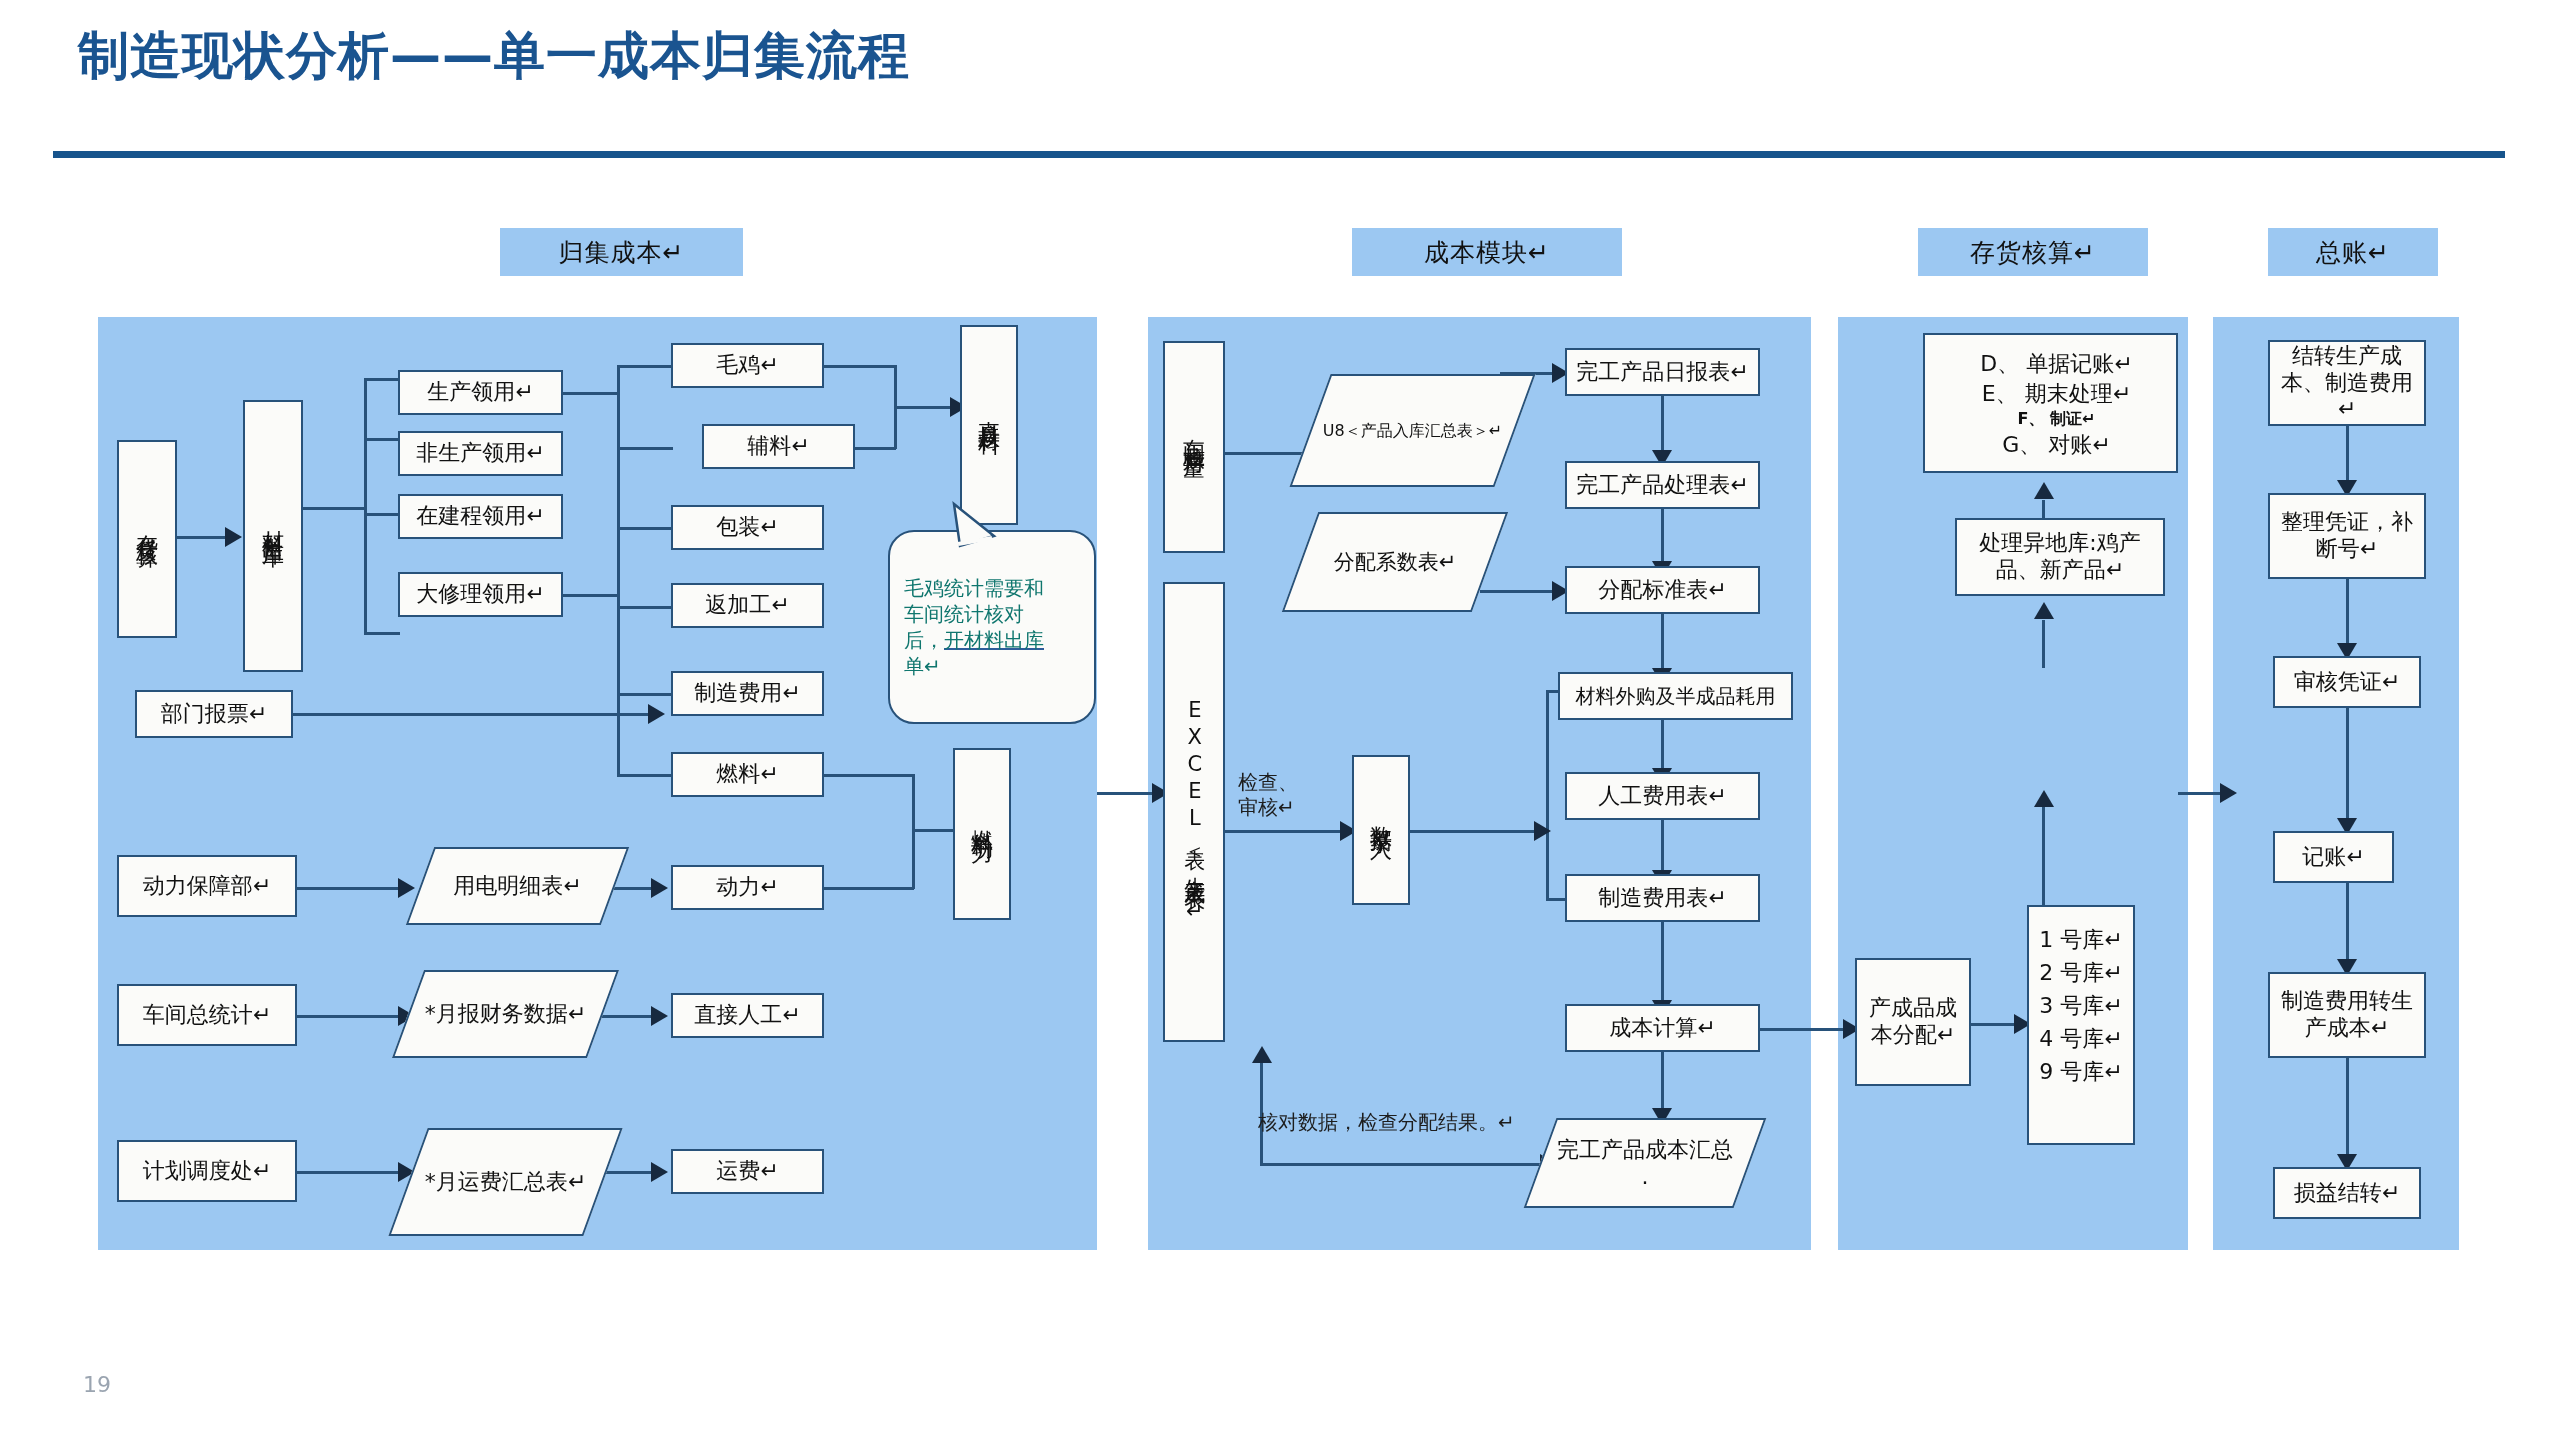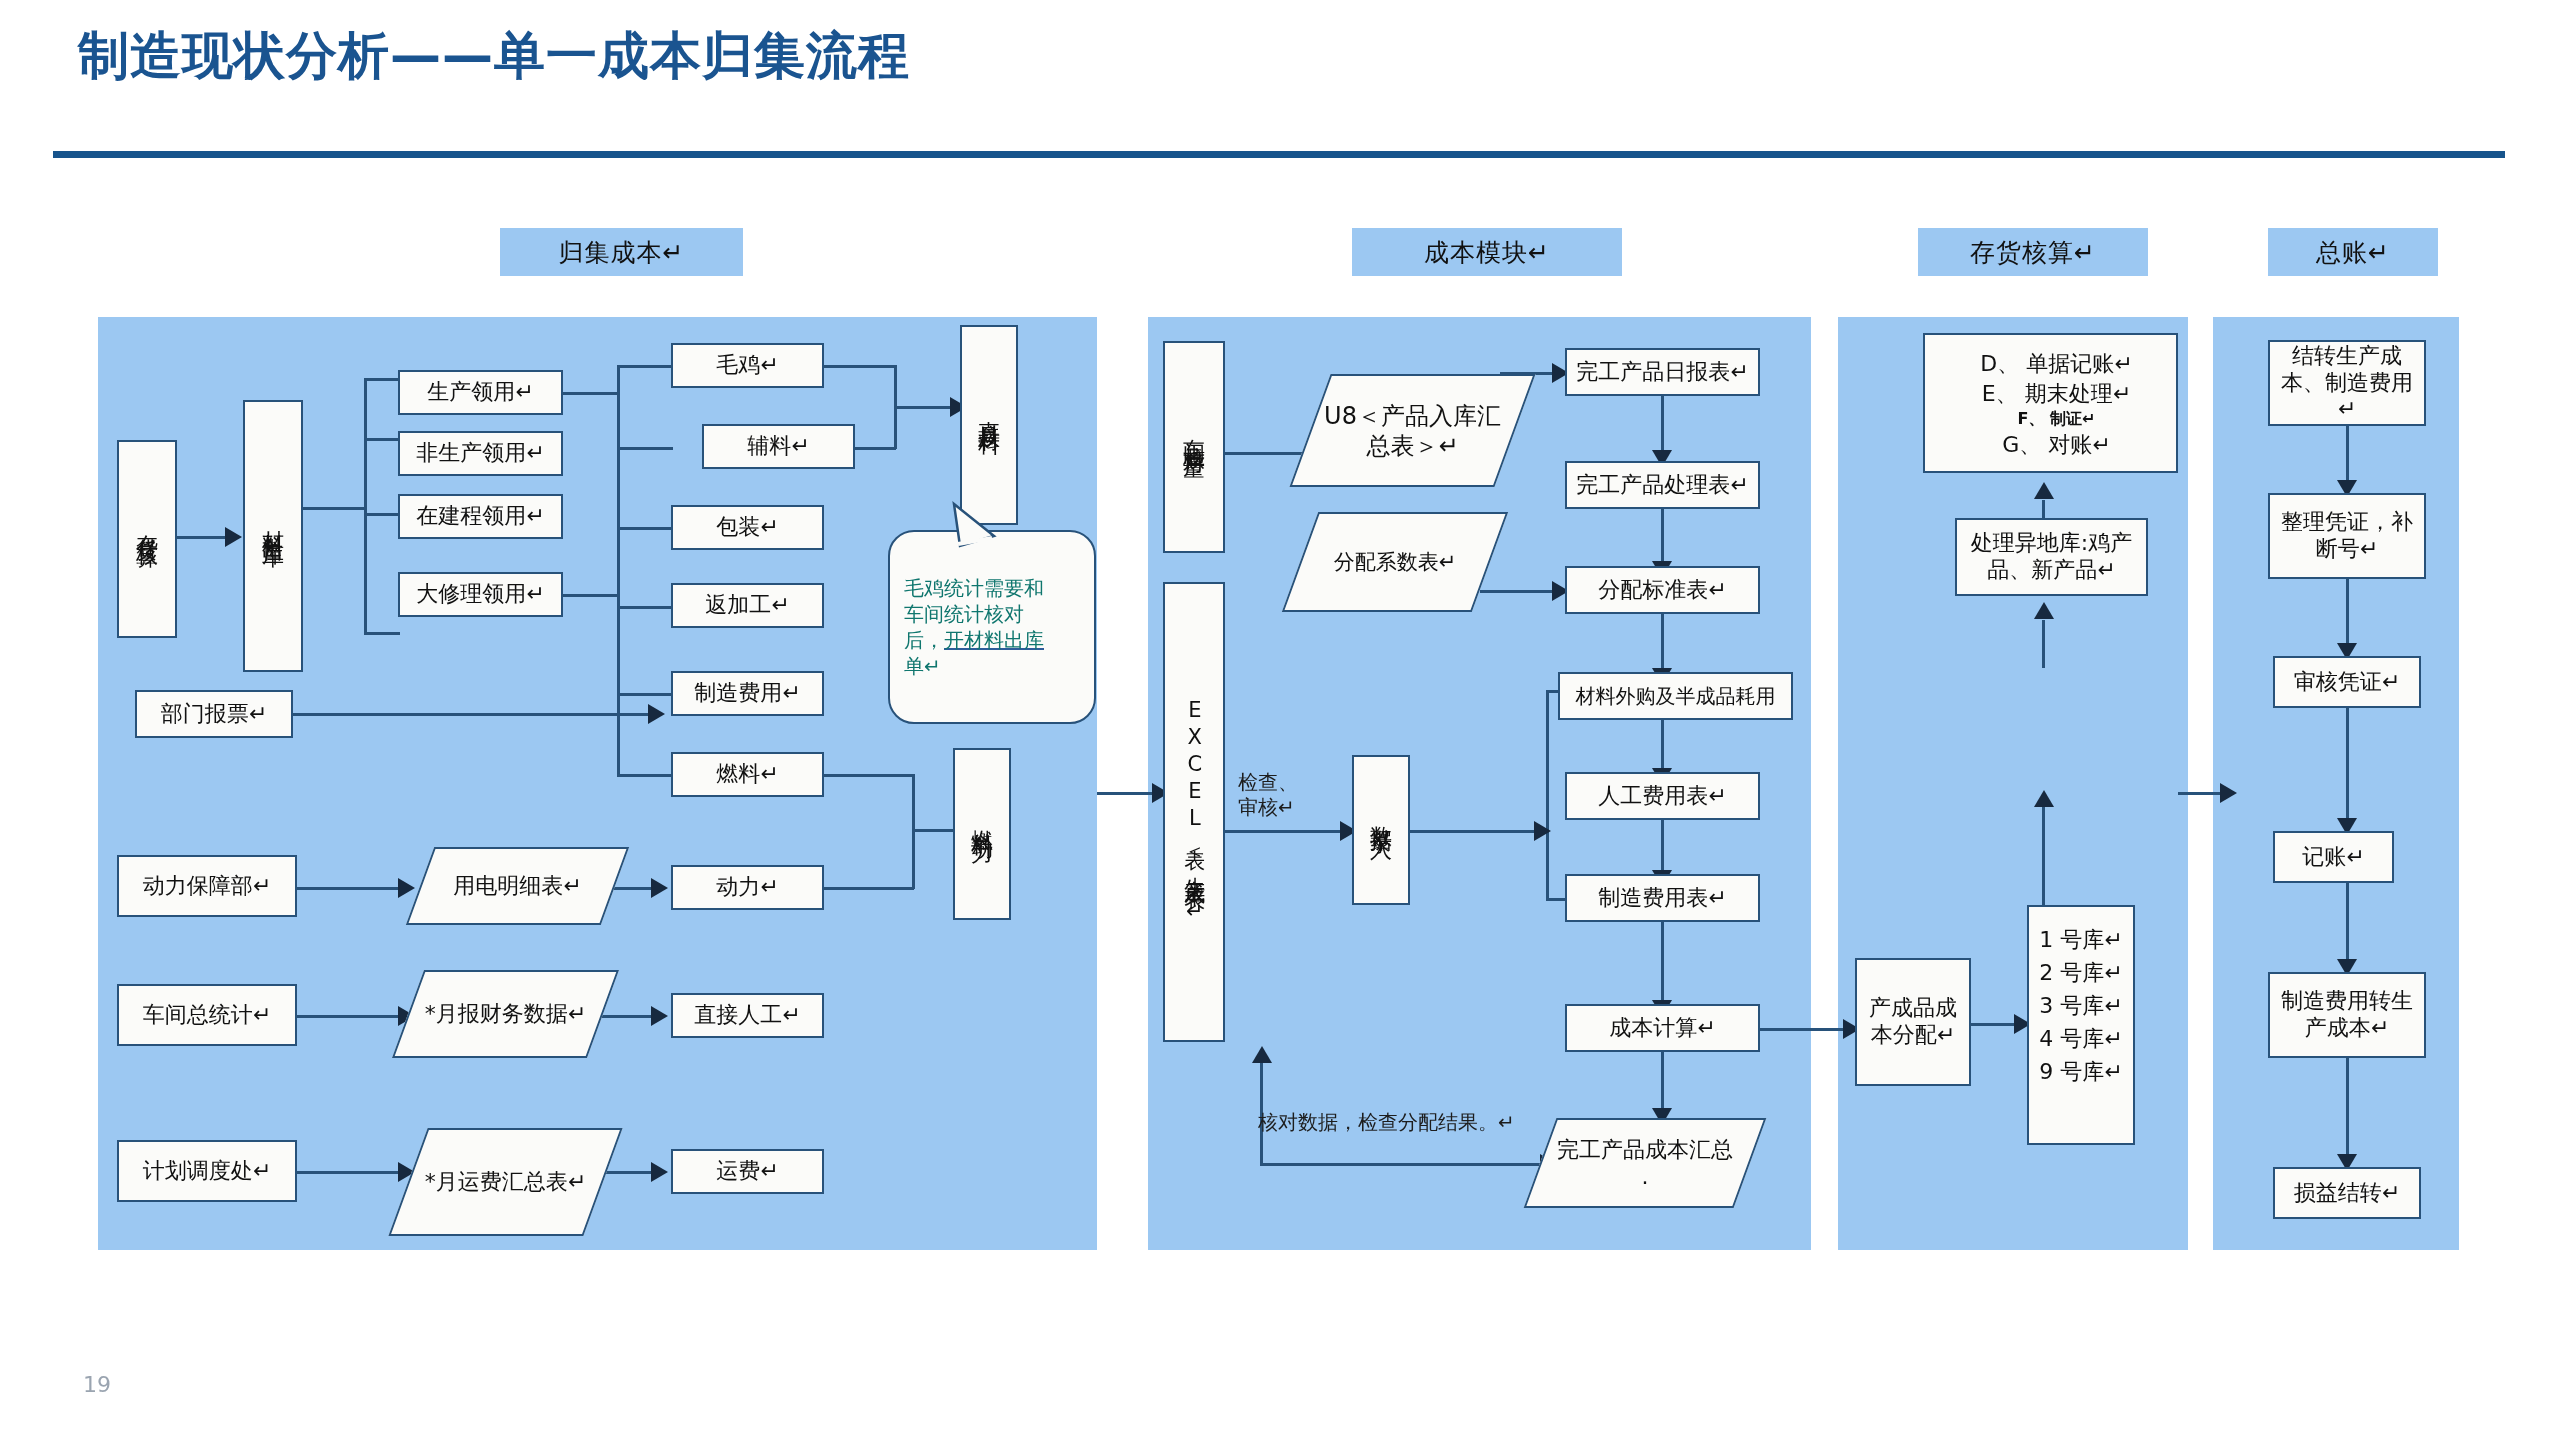--- a/index.html
+++ b/index.html
@@ -283,21 +283,21 @@
 
   <div class="node vert" style="left:1163px; top:341px; width:62px; height:212px;">车间核对产量↵</div>
 
   <div class="node vert-latin" style="left:1163px; top:582px; width:62px; height:460px;">EXCEL表＜生产成本表＞↵</div>
 
   <div class="ln lnh" style="left:1225px; top:452px; width:95px;"></div>
   <div class="arr arr-r" style="left:1316px; top:443px;"></div>
 
   <div class="para" style="left:1310px; top:374px; width:205px; height:113px;">
     <div class="shape"></div>
-    <div class="txt" style="font-size:24px;">U8＜产品入库汇总表＞↵</div>
+    <div class="txt" style="font-size:16px;">U8＜产品入库汇总表＞↵</div>
   </div>
 
   <div class="para" style="left:1300px; top:512px; width:190px; height:100px;">
     <div class="shape"></div>
     <div class="txt" style="font-size:21px;">分配系数表↵</div>
   </div>
 
   <div class="ln lnh" style="left:1500px; top:372px; width:58px;"></div>
   <div class="ln lnv" style="left:1510px; top:372px; height:0px;"></div>
   <div class="ln lnh" style="left:1510px; top:372px; width:48px;"></div>
@@ -365,21 +365,21 @@
   <div class="node leftal" style="left:1923px; top:333px; width:255px; height:140px; display:block; padding-top:14px;">
     <div style="font-size:22px; line-height:1.35;">D、 单据记账↵</div>
     <div style="font-size:22px; line-height:1.35;">E、 期末处理↵</div>
     <div style="font-size:16px; line-height:1.35;font-weight:bold;">F、 制证↵</div>
     <div style="font-size:22px; line-height:1.35;">G、 对账↵</div>
   </div>
 
   <div class="ln lnv" style="left:2042px; top:500px; height:26px;"></div>
   <div class="arr arr-u" style="left:2034px; top:482px;"></div>
 
-  <div class="node" style="left:1955px; top:518px; width:193px; height:78px;">处理异地库:鸡产品、新产品↵</div>
+  <div class="node" style="left:1955px; top:518px; width:210px; height:78px;">处理异地库:鸡产品、新产品↵</div>
 
   <div class="ln lnv" style="left:2042px; top:620px; height:48px;"></div>
   <div class="arr arr-u" style="left:2034px; top:602px;"></div>
 
 
   <div class="ln lnv" style="left:2042px; top:804px; height:106px;"></div>
   <div class="arr arr-u" style="left:2034px; top:790px;"></div>
 
   <div class="node" style="left:1855px; top:958px; width:116px; height:128px;">产成品成本分配↵</div>
   <div class="ln lnh" style="left:1971px; top:1023px; width:48px;"></div>

